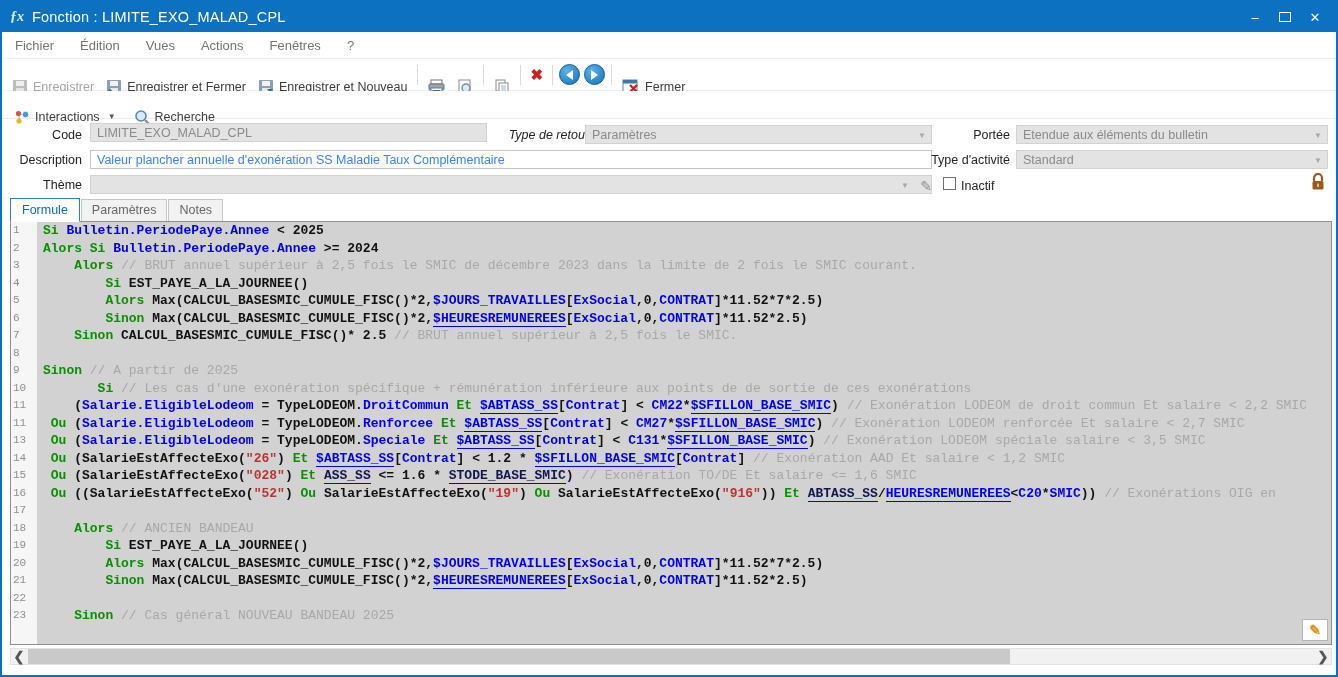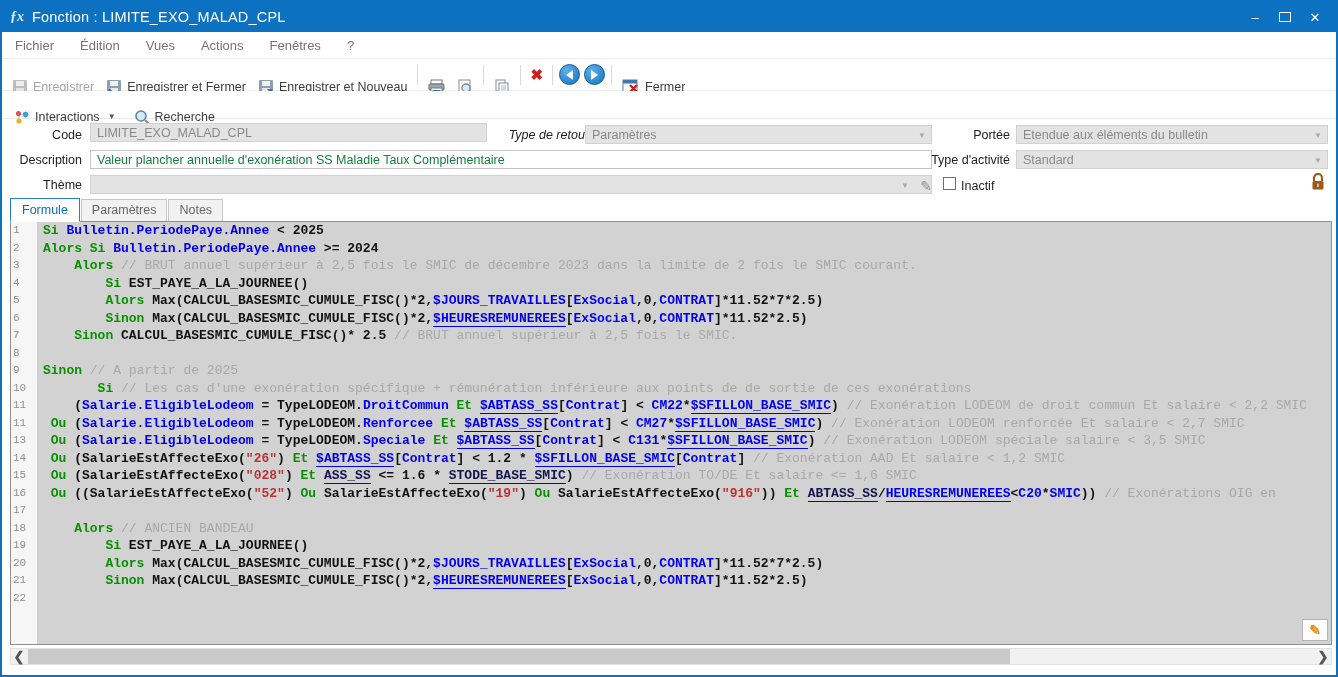--- a/index.html
+++ b/index.html
@@ -29,21 +29,21 @@
   .redx{color:#cc1f1f;font-size:15px;font-weight:bold;padding:0 5px;}
   .navcirc{width:19px;height:19px;border-radius:50%;background:radial-gradient(circle at 35% 30%,#5db2e8,#1272bd);
            border:1px solid #0b5a97;display:flex;align-items:center;justify-content:center;margin:0 2px;}
   .navcirc .tri{width:0;height:0;border-style:solid;}
   .tri-left{border-width:5px 7px 5px 0;border-color:transparent #fff transparent transparent;}
   .tri-right{border-width:5px 0 5px 7px;border-color:transparent transparent transparent #fff;}
   
   .flabel{position:absolute;height:18px;line-height:18px;font-size:12.5px;color:#222;text-align:right;}
   .ffield{position:absolute;height:19px;line-height:19px;font-size:12.5px;box-sizing:border-box;padding:0 6px;
           background:#e3e3e3;border:1px solid #d2d2d2;color:#8a8a8a;white-space:nowrap;overflow:hidden;}
-  .ffield.editable{background:#fff;border:1px solid #c4c4c4;color:#15803d;}
+  .ffield.editable{background:#fff;border:1px solid #c4c4c4;color:#3b82f6;}
   .drop{position:absolute;right:5px;top:5px;font-size:8px;color:#a8a8a8;line-height:9px;}
   .pencil-gray{position:absolute;right:-1px;top:1px;color:#8a8a8a;font-size:14px;}
   .chk{position:absolute;width:13px;height:13px;background:#fff;border:1px solid #707070;box-sizing:border-box;}
   
   .tabs{position:absolute;left:8px;top:196px;right:8px;height:23px;display:flex;align-items:flex-end;z-index:3;}
   .tab{font-size:12.5px;padding:3px 10px 4px;border:1px solid #c6c6c6;border-bottom:none;background:#f2f2f2;color:#666;
        margin-right:1px;}
   .tab.active{background:#fff;color:#0a6bc2;border:1px solid #2a7fc0;border-bottom:1px solid #fff;padding:4px 11px 4px;
               margin-bottom:-1px;z-index:4;}
   
@@ -341,20 +341,24 @@
           <span class="codetext"><span class="sg-k">        Alors </span><span class="sg-f">Max</span><span class="sg-p">(</span><span class="sg-f">CALCUL_BASESMIC_CUMULE_FISC</span><span class="sg-p">()*2,</span><span class="sg-v">$JOURS_TRAVAILLES</span><span class="sg-p">[</span><span class="sg-v">ExSocial</span><span class="sg-p">,0,</span><span class="sg-v">CONTRAT</span><span class="sg-p">]*11.52*7*2.5)</span></span>
         </div>
         <div class="code-row">
           <span class="lineno">21</span>
           <span class="codetext"><span class="sg-k">        Sinon </span><span class="sg-f">Max</span><span class="sg-p">(</span><span class="sg-f">CALCUL_BASESMIC_CUMULE_FISC</span><span class="sg-p">()*2,</span><span class="sg-vu">$HEURESREMUNEREES</span><span class="sg-p">[</span><span class="sg-v">ExSocial</span><span class="sg-p">,0,</span><span class="sg-v">CONTRAT</span><span class="sg-p">]*11.52*2.5)</span></span>
         </div>
         <div class="code-row">
           <span class="lineno">22</span>
           <span class="codetext"></span>
         </div>
+        <div class="code-row">
+          <span class="lineno">23</span>
+          <span class="codetext"><span class="sg-k">    Sinon </span><span class="sg-c">// Cas général NOUVEAU BANDEAU 2025</span></span>
+        </div>
       </div>
     <span class="editpencil">
         <span>✎</span>
       </span>
   </div>
 
   <div class="hscroll">
     <span class="harrow" style="left:0;">❮</span>
     <span class="hthumb"></span>
     <span class="harrow" style="right:0;">❯</span>

